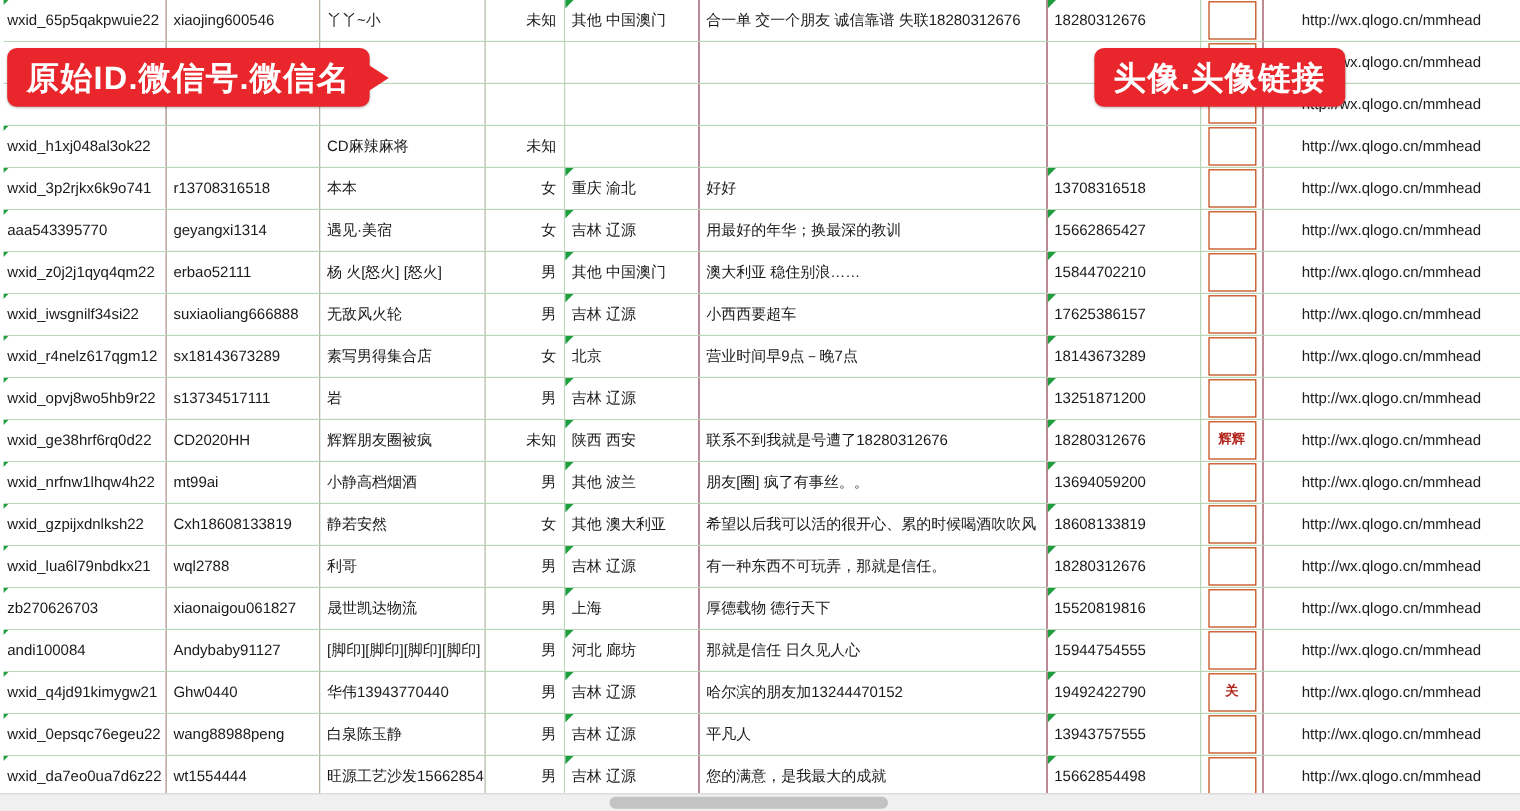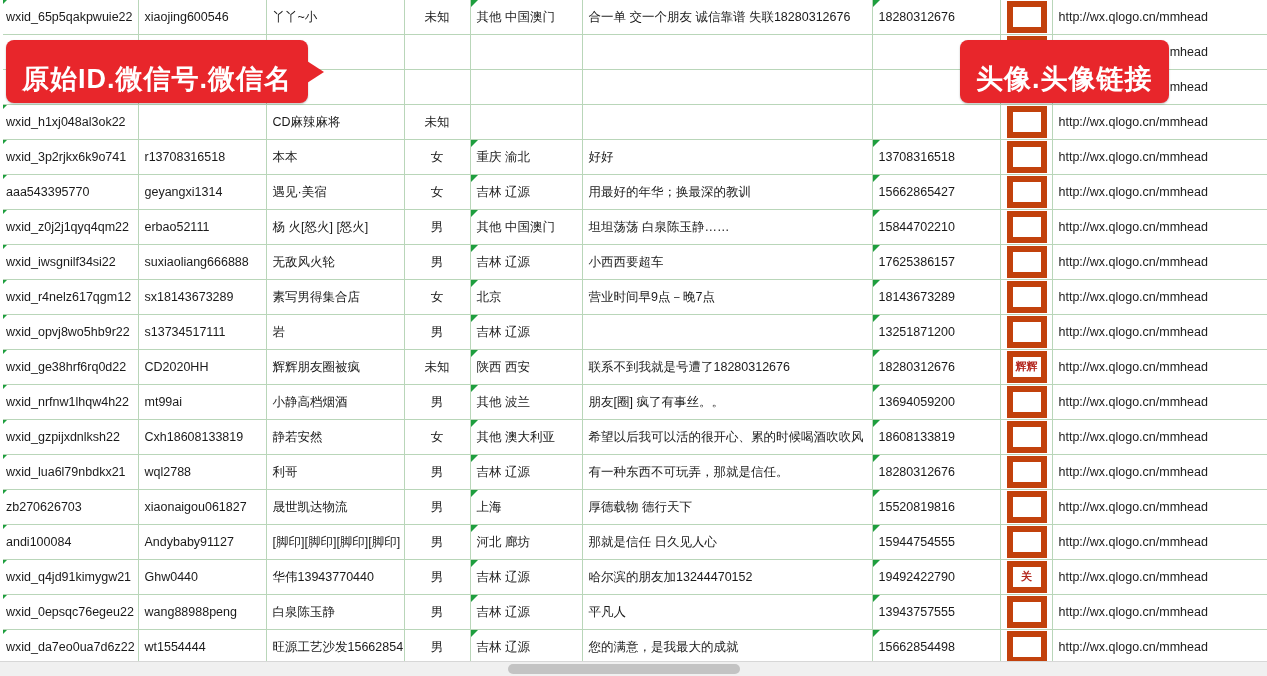--- a/index.html
+++ b/index.html
@@ -38,35 +38,36 @@
   col.c0 { width: 138px; }
   col.c1 { width: 128px; }
   col.c2 { width: 138px; }
   col.c3 { width: 66px; }
   col.c4 { width: 112px; }
   col.c5 { width: 290px; }
   col.c6 { width: 128px; }
   col.c7 { width: 52px; }
   col.c8 { width: 215px; }
 
-  td.col-gender { text-align: center; }
+  td.col-gender { text-align: right; }
   td.col-thumb {
     padding: 0;
     text-align: center;
   }
   td.col-link {
     color: #202020;
+    text-align: center;
   }
 
   .thumb {
     width: 40px;
     height: 32px;
     display: inline-block;
     vertical-align: middle;
-    border: 6px solid #c2410c;
+    border: 1px solid #c2410c;
     box-sizing: border-box;
     position: relative;
     overflow: hidden;
   }
   .thumb .tx {
     position: absolute;
     left: 0; right: 0; top: 50%;
     transform: translateY(-50%);
     font-size: 11px;
     line-height: 1.05;
@@ -89,40 +90,40 @@
   }
 
   
   .callout {
     position: absolute;
     background: #e8262b;
     color: #ffffff;
     font-weight: bold;
     font-size: 27px;
     letter-spacing: 1px;
-    padding: 24px 16px 8px 16px;
+    padding: 10px 16px 8px 16px;
     border-radius: 8px;
     white-space: nowrap;
     box-shadow: 0 1px 2px rgba(0,0,0,0.25);
     line-height: 1.15;
   }
   .callout .tip {
     position: absolute;
     right: -16px;
     top: 50%;
     margin-top: -11px;
     width: 0;
     height: 0;
     border-left: 17px solid #e8262b;
     border-top: 11px solid transparent;
     border-bottom: 11px solid transparent;
   }
   #callout-1 { left: 6px;  top: 40px; }
   #callout-2 { left: 437px; top: 40px; }
-  #callout-3 { left: 960px; top: 40px; }
+  #callout-3 { left: 912px; top: 40px; }
 
   
   .hscroll {
     position: absolute;
     left: 0;
     bottom: 0;
     width: 1267px;
     height: 14px;
     background: #f0f0f0;
     border-top: 1px solid #d7d7d7;
@@ -229,21 +230,21 @@
           <td class="marked">15662865427</td>
           <td class="col-thumb"><span class="thumb"><span class="tx"></span></span></td>
           <td class="col-link">http://wx.qlogo.cn/mmhead</td>
         </tr>
         <tr>
           <td class="marked">wxid_z0j2j1qyq4qm22</td>
           <td>erbao52111</td>
           <td>杨 火[怒火] [怒火]</td>
           <td class="col-gender">男</td>
           <td class="marked">其他 中国澳门</td>
-          <td>坦坦荡荡 白泉陈玉静……</td>
+          <td>澳大利亚 稳住别浪……</td>
           <td class="marked">15844702210</td>
           <td class="col-thumb"><span class="thumb"><span class="tx"></span></span></td>
           <td class="col-link">http://wx.qlogo.cn/mmhead</td>
         </tr>
         <tr>
           <td class="marked">wxid_iwsgnilf34si22</td>
           <td>suxiaoliang666888</td>
           <td>无敌风火轮</td>
           <td class="col-gender">男</td>
           <td class="marked">吉林 辽源</td>

